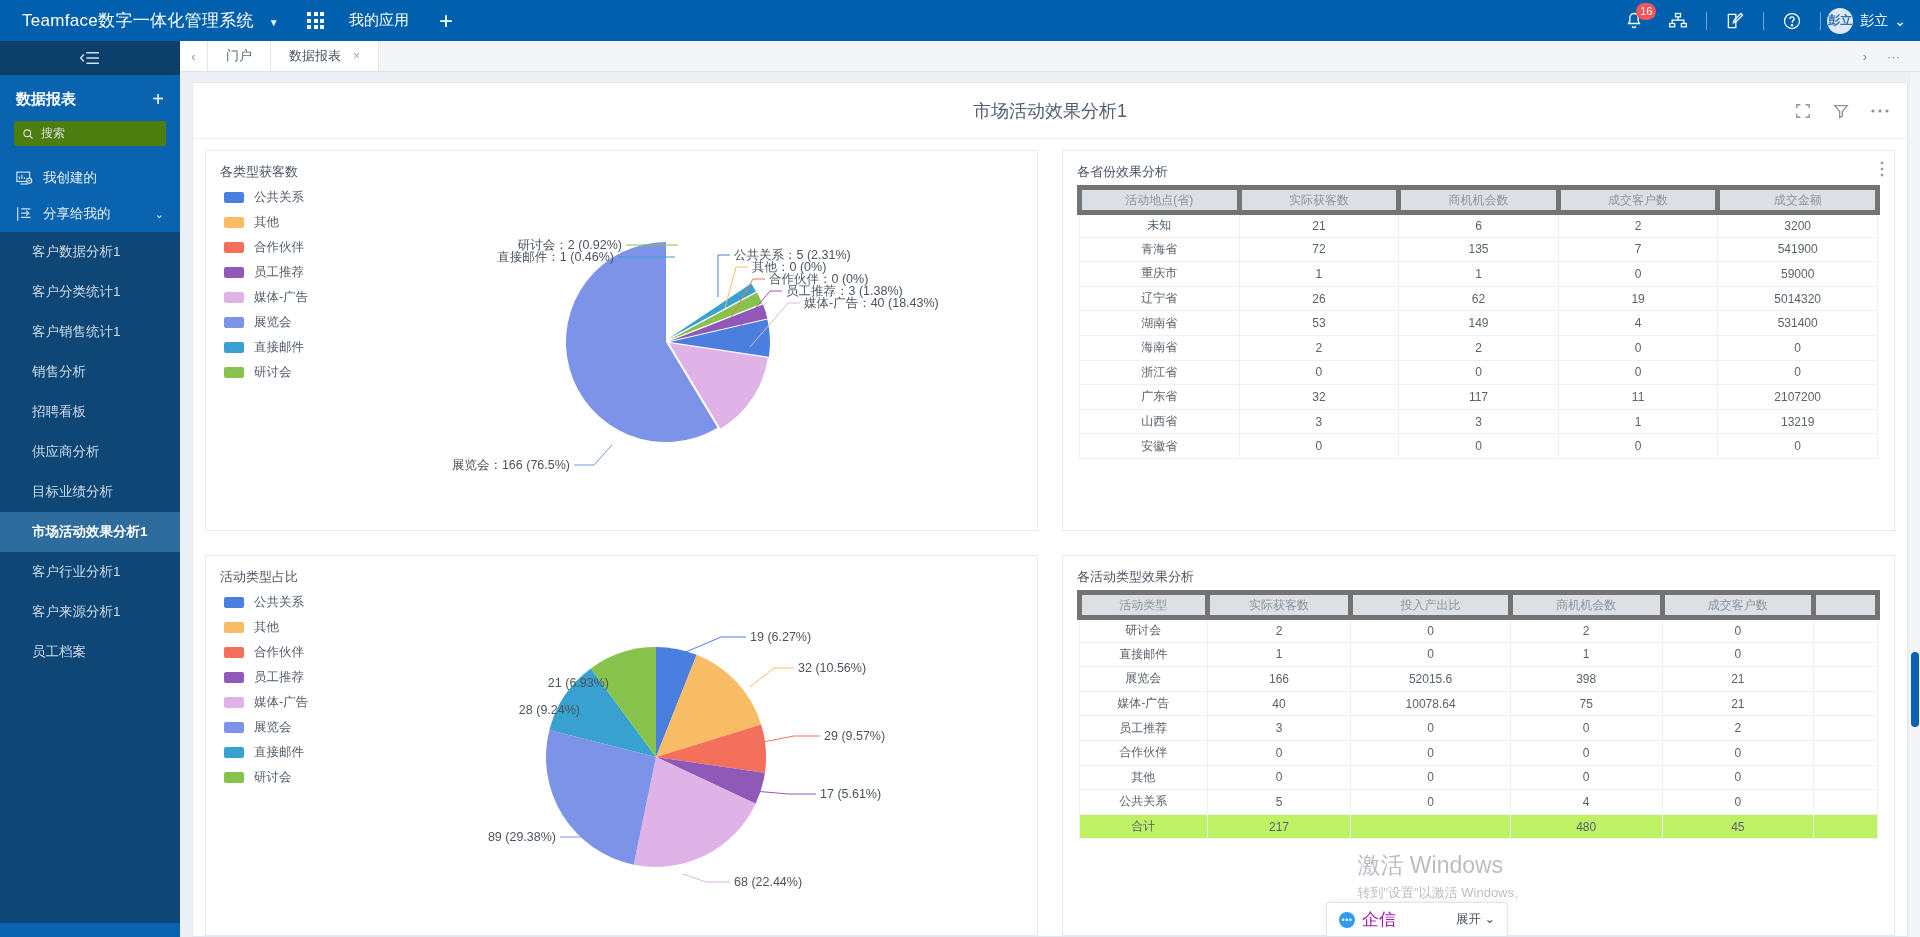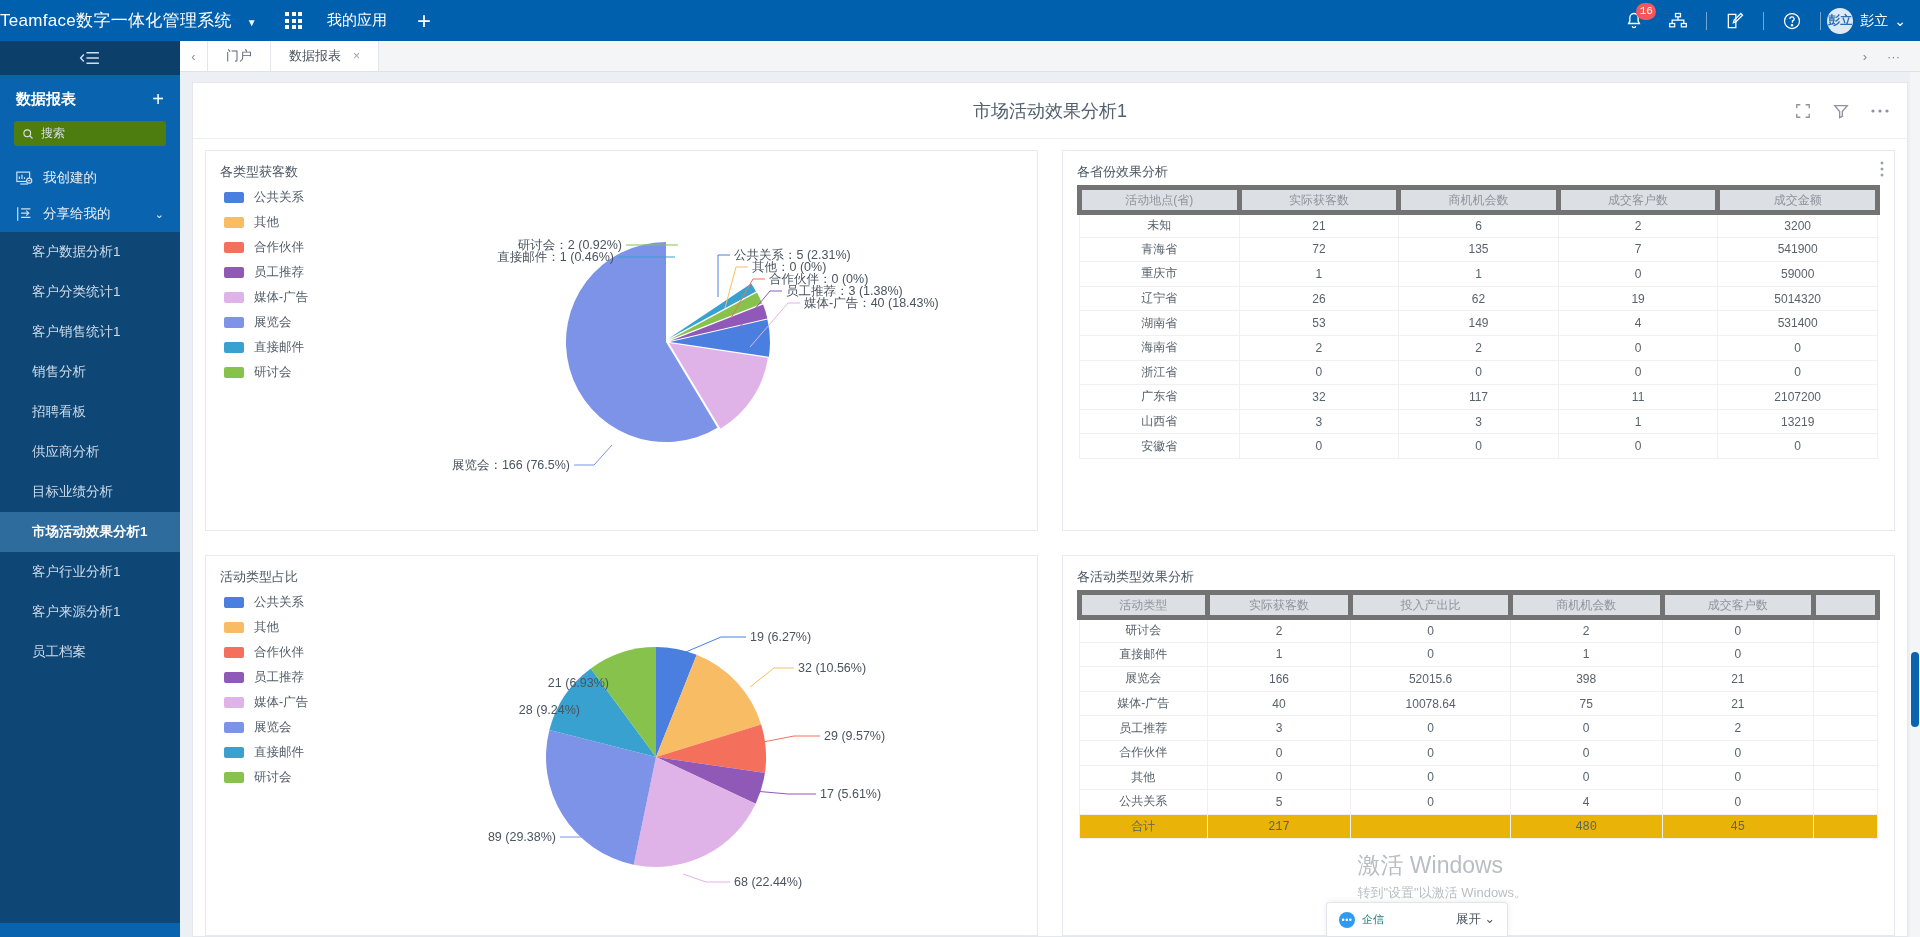--- a/index.html
+++ b/index.html
@@ -8,36 +8,36 @@
     font-family: "Liberation Sans", "DejaVu Sans", sans-serif;
     overflow: hidden;
     background: #eceff3;
   }
 
   
   .topbar {
     height: 41px; background: #0160ad; display: flex; align-items: center;
     color: #ffffff; position: relative;
   }
-  .brand { font-size: 17px; letter-spacing: .3px; white-space: nowrap; }
+  .brand { font-size: 17px; padding-left: 22px; letter-spacing: .3px; white-space: nowrap; }
   .caret-down { margin-left: 10px; font-size: 10px; opacity: .95; }
   .grid-icon { margin-left: 28px; display: grid; grid-template-columns: repeat(3,4px);
                grid-template-rows: repeat(3,4px); gap: 2.5px; }
   .grid-icon i { background: #fff; display: block; width: 4px; height: 4px; }
   .myapps { margin-left: 25px; font-size: 15px; white-space: nowrap; }
   .plus-tab { margin-left: 30px; font-size: 24px; font-weight: 300; line-height: 1; cursor: pointer; }
   .topbar-right { position: absolute; right: 14px; top: 0; height: 41px;
                   display: flex; align-items: center; gap: 0px; }
   .tb-ico { width: 44px; height: 41px; display: flex; align-items: center; justify-content: center;
             position: relative; cursor: pointer; }
   .tb-sep { width: 1px; height: 18px; background: rgba(255,255,255,.45); margin: 0 6px; }
   .badge {
     position: absolute; top: 3px; left: 24px; background: #f5565c; color: #fff;
     font-size: 11px; line-height: 16px; min-width: 20px; height: 17px; border-radius: 9px;
-    text-align: center; padding: 0 3px; font-family: Liberation Mono, monospace;
+    text-align: center; padding: 0 3px; font-family: Liberation Sans, sans-serif;
   }
   .avatar {
     width: 26px; height: 26px; border-radius: 50%; background: #dfe9f5; color: #2b6fb5;
     font-size: 12px; display: flex; align-items: center; justify-content: center;
     font-weight: bold; margin-right: 7px;
   }
   .username { font-size: 14px; }
 
   
   .body-wrap { display: flex; height: 896px; }
@@ -110,36 +110,36 @@
   svg { display: block; }
   .pie-lbl { font-size: 12.5px; fill: #4a545f; font-family: "Liberation Sans", sans-serif; }
 
   
   .tbl-wrap { position: absolute; left: 14px; right: 14px; top: 34px; bottom: 4px; overflow: hidden; }
   table { border-collapse: collapse; width: 100%; table-layout: fixed; }
   th { background: #dcdfe3; color: #8e959d; font-weight: normal; font-size: 12px;
        height: 25px; border: 5px solid #737373; }
   td { text-align: center; font-size: 12px; color: #59626c; height: 24.6px;
        border: 1px solid #eef0f2; }
-  tr.total td { background: #eab308; font-family: Liberation Mono, monospace; }
+  tr.total td { background: #bef264; }
 
   
   .watermark { position: absolute; right: 380px; bottom: 34px; color: #b9bec4; pointer-events: none;
                text-align: left; line-height: 1.5; }
   .wm1 { font-size: 23px; }
   .wm2 { font-size: 13px; }
   .chatbox {
     position: absolute; left: 1133px; bottom: 0; width: 182px; height: 34px; background: #fff;
     border: 1px solid #e2e6ea; border-bottom: none; border-radius: 4px 4px 0 0;
     display: flex; align-items: center; padding: 0 12px; box-shadow: 0 -1px 6px rgba(0,0,0,.07);
   }
   .chat-ico { width: 16px; height: 16px; border-radius: 50%; background: #2e9bf0; color: #fff;
               font-size: 9px; display: flex; align-items: center; justify-content: center;
               margin-right: 7px; letter-spacing: .5px; }
-  .chat-lb { font-size: 11px; color: #0f766e; }
+  .chat-lb { font-size: 17px; color: #a21caf; }
   .chat-exp { margin-left: auto; font-size: 12.5px; color: #4a545f; cursor: pointer; }
   .scroll-outer { position: absolute; right: 0; top: 31px; bottom: 0; width: 10px; background: #f4f5f7; }
   .scroll-outer .th { position: absolute; right: 1px; width: 8px; background: #0a63ae;
                       border-radius: 4px; top: 580px; height: 75px; }
 </style>
 </head>
 <body>
 
 <div class="topbar">
   <div class="brand">

